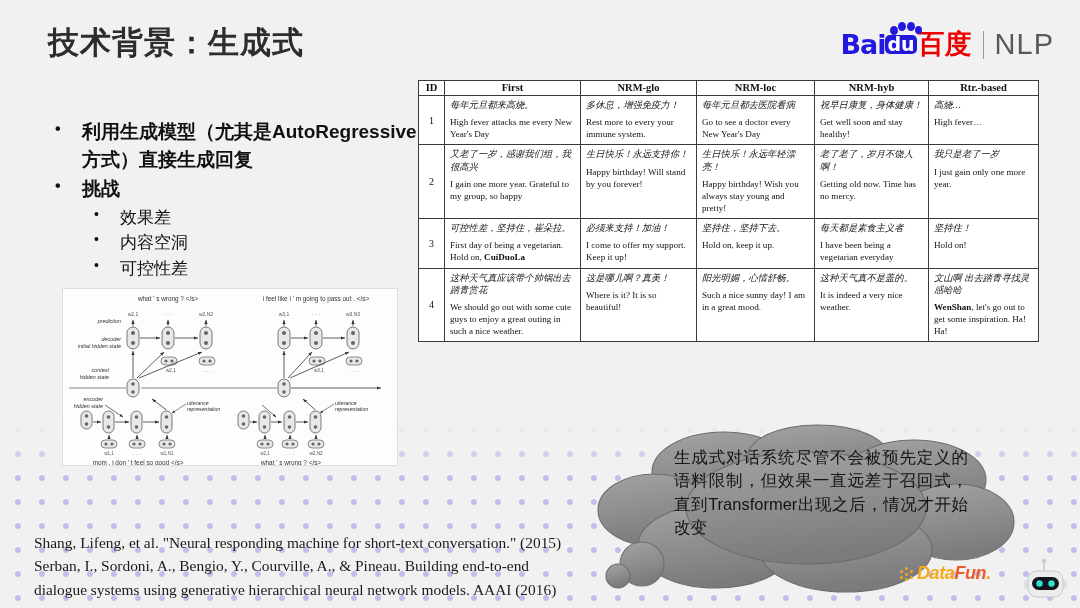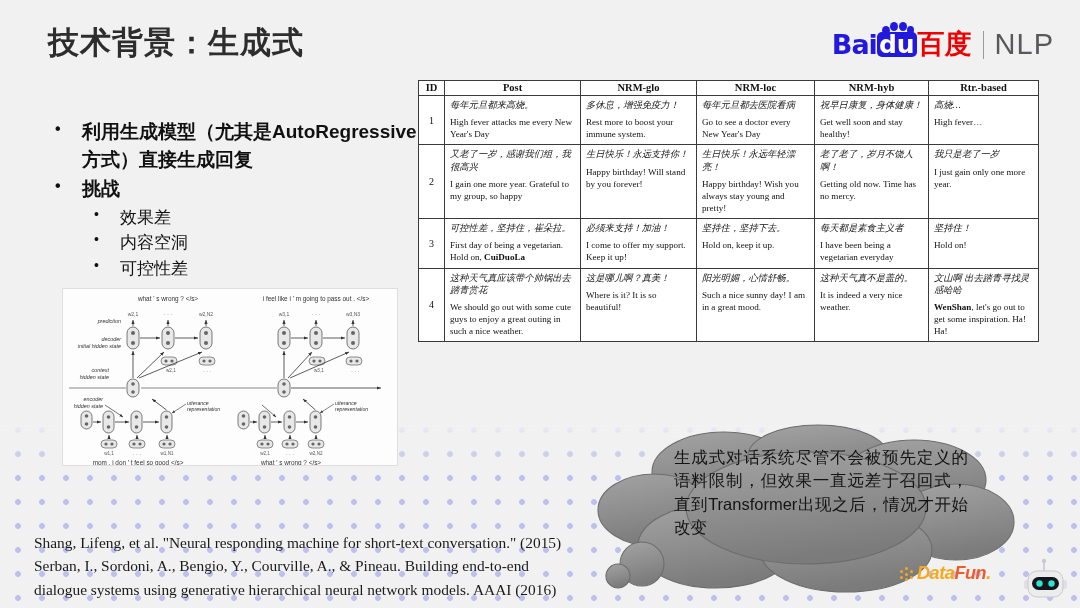--- a/index.html
+++ b/index.html
@@ -48,21 +48,21 @@
     align-items: center;
     gap: 11px;
   }
   .baidu-wrap { display: flex; align-items: center; position: relative; }
   .baidu-bai {
     font-size: 27px; font-weight: bold; color: #2319dc;
     letter-spacing: -1px; line-height: 1;
     font-family: "DejaVu Sans", sans-serif;
   }
   .baidu-du {
-    font-size: 25px; font-weight: bold; color: #ffffff;
+    font-size: 19px; font-weight: bold; color: #ffffff;
     background: #2319dc; border-radius: 5px;
     padding: 0 2px; line-height: 1;
     font-family: "DejaVu Sans", sans-serif;
   }
   .baidu-cn {
     font-size: 27px; font-weight: bold; color: #e00;
     line-height: 1; margin-left: 1px;
   }
   .paw {
     position: absolute;
@@ -471,38 +471,38 @@
     <col class="col-id">
       <col class="col-post">
       <col class="col-a">
     <col class="col-b">
       <col class="col-c">
       <col class="col-d">
   </colgroup>
   <thead>
     <tr>
       <th>ID</th>
-      <th>Post</th>
+      <th>First</th>
       <th>NRM-glo</th>
       <th>NRM-loc</th>
       <th>NRM-hyb</th>
       <th>Rtr.-based</th>
     </tr>
   </thead>
   <tbody>
 
     <tr>
       <td class="idc">1</td>
       <td>
         <span class="cn">每年元旦都来高烧。</span>
         <span class="en">High fever attacks me every New Year's Day</span>
       </td>
       <td>
         <span class="cn">多休息，增强免疫力！</span>
-        <span class="en">Rest more to boost your immune system.</span>
+        <span class="en">Rest more to every your immune system.</span>
       </td>
       <td>
         <span class="cn">每年元旦都去医院看病</span>
         <span class="en">Go to see a doctor every New Year's Day</span>
       </td>
       <td>
         <span class="cn">祝早日康复，身体健康！</span>
         <span class="en">Get well soon and stay healthy!</span>
       </td>
       <td>

